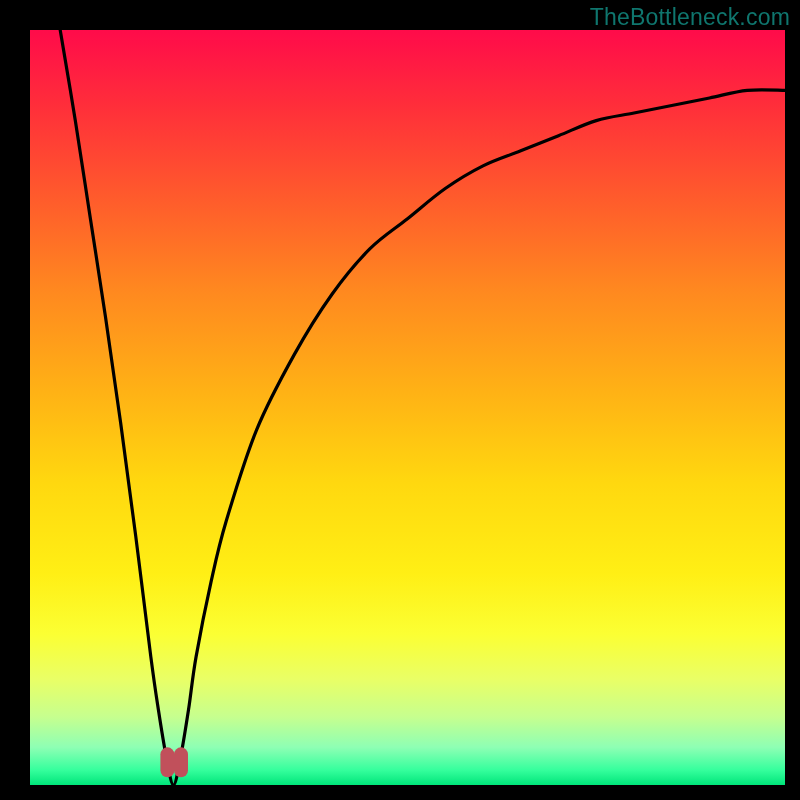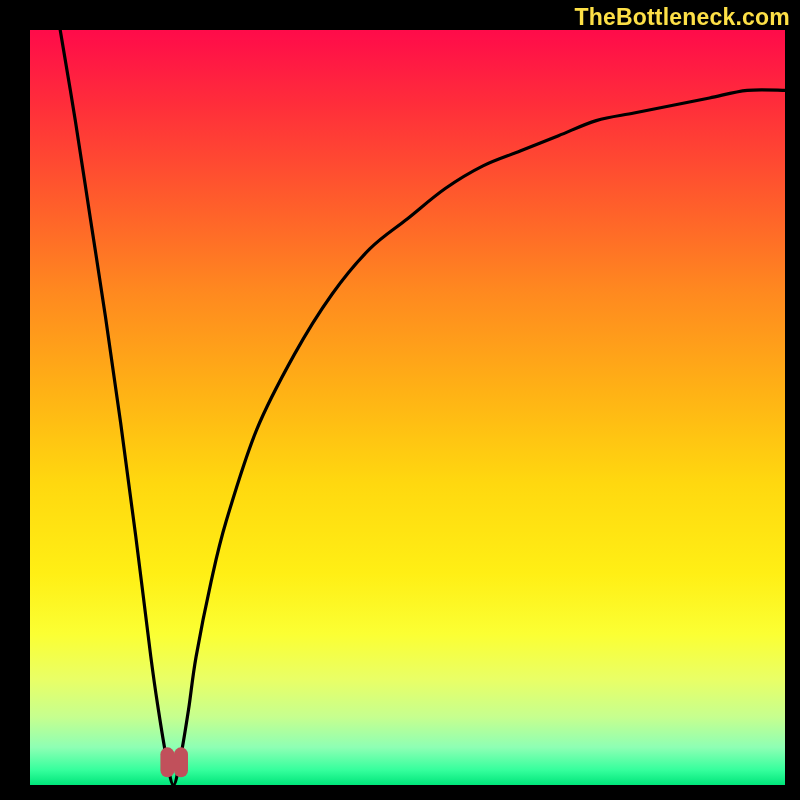--- a/index.html
+++ b/index.html
@@ -41,24 +41,24 @@
       #c6ff8f 91%,
       #8effb4 95%,
       #36ff9d 98%,
       #00e57a 100%
     );
   }
   .watermark {
     position: absolute;
     top: 4px;
     right: 10px;
-    color: #fde047;
+    color: #0f766e;
     font-size: 23px;
     letter-spacing: 0.2px;
-    font-weight: 700;
+    font-weight: 400;
     user-select: none;
   }
   svg.curve {
     position: absolute;
     left: 0; top: 0;
     width: 755px; height: 755px;
   }
   .bottom-mask {
     position: absolute;
     left: 0; right: 0; bottom: 0;

